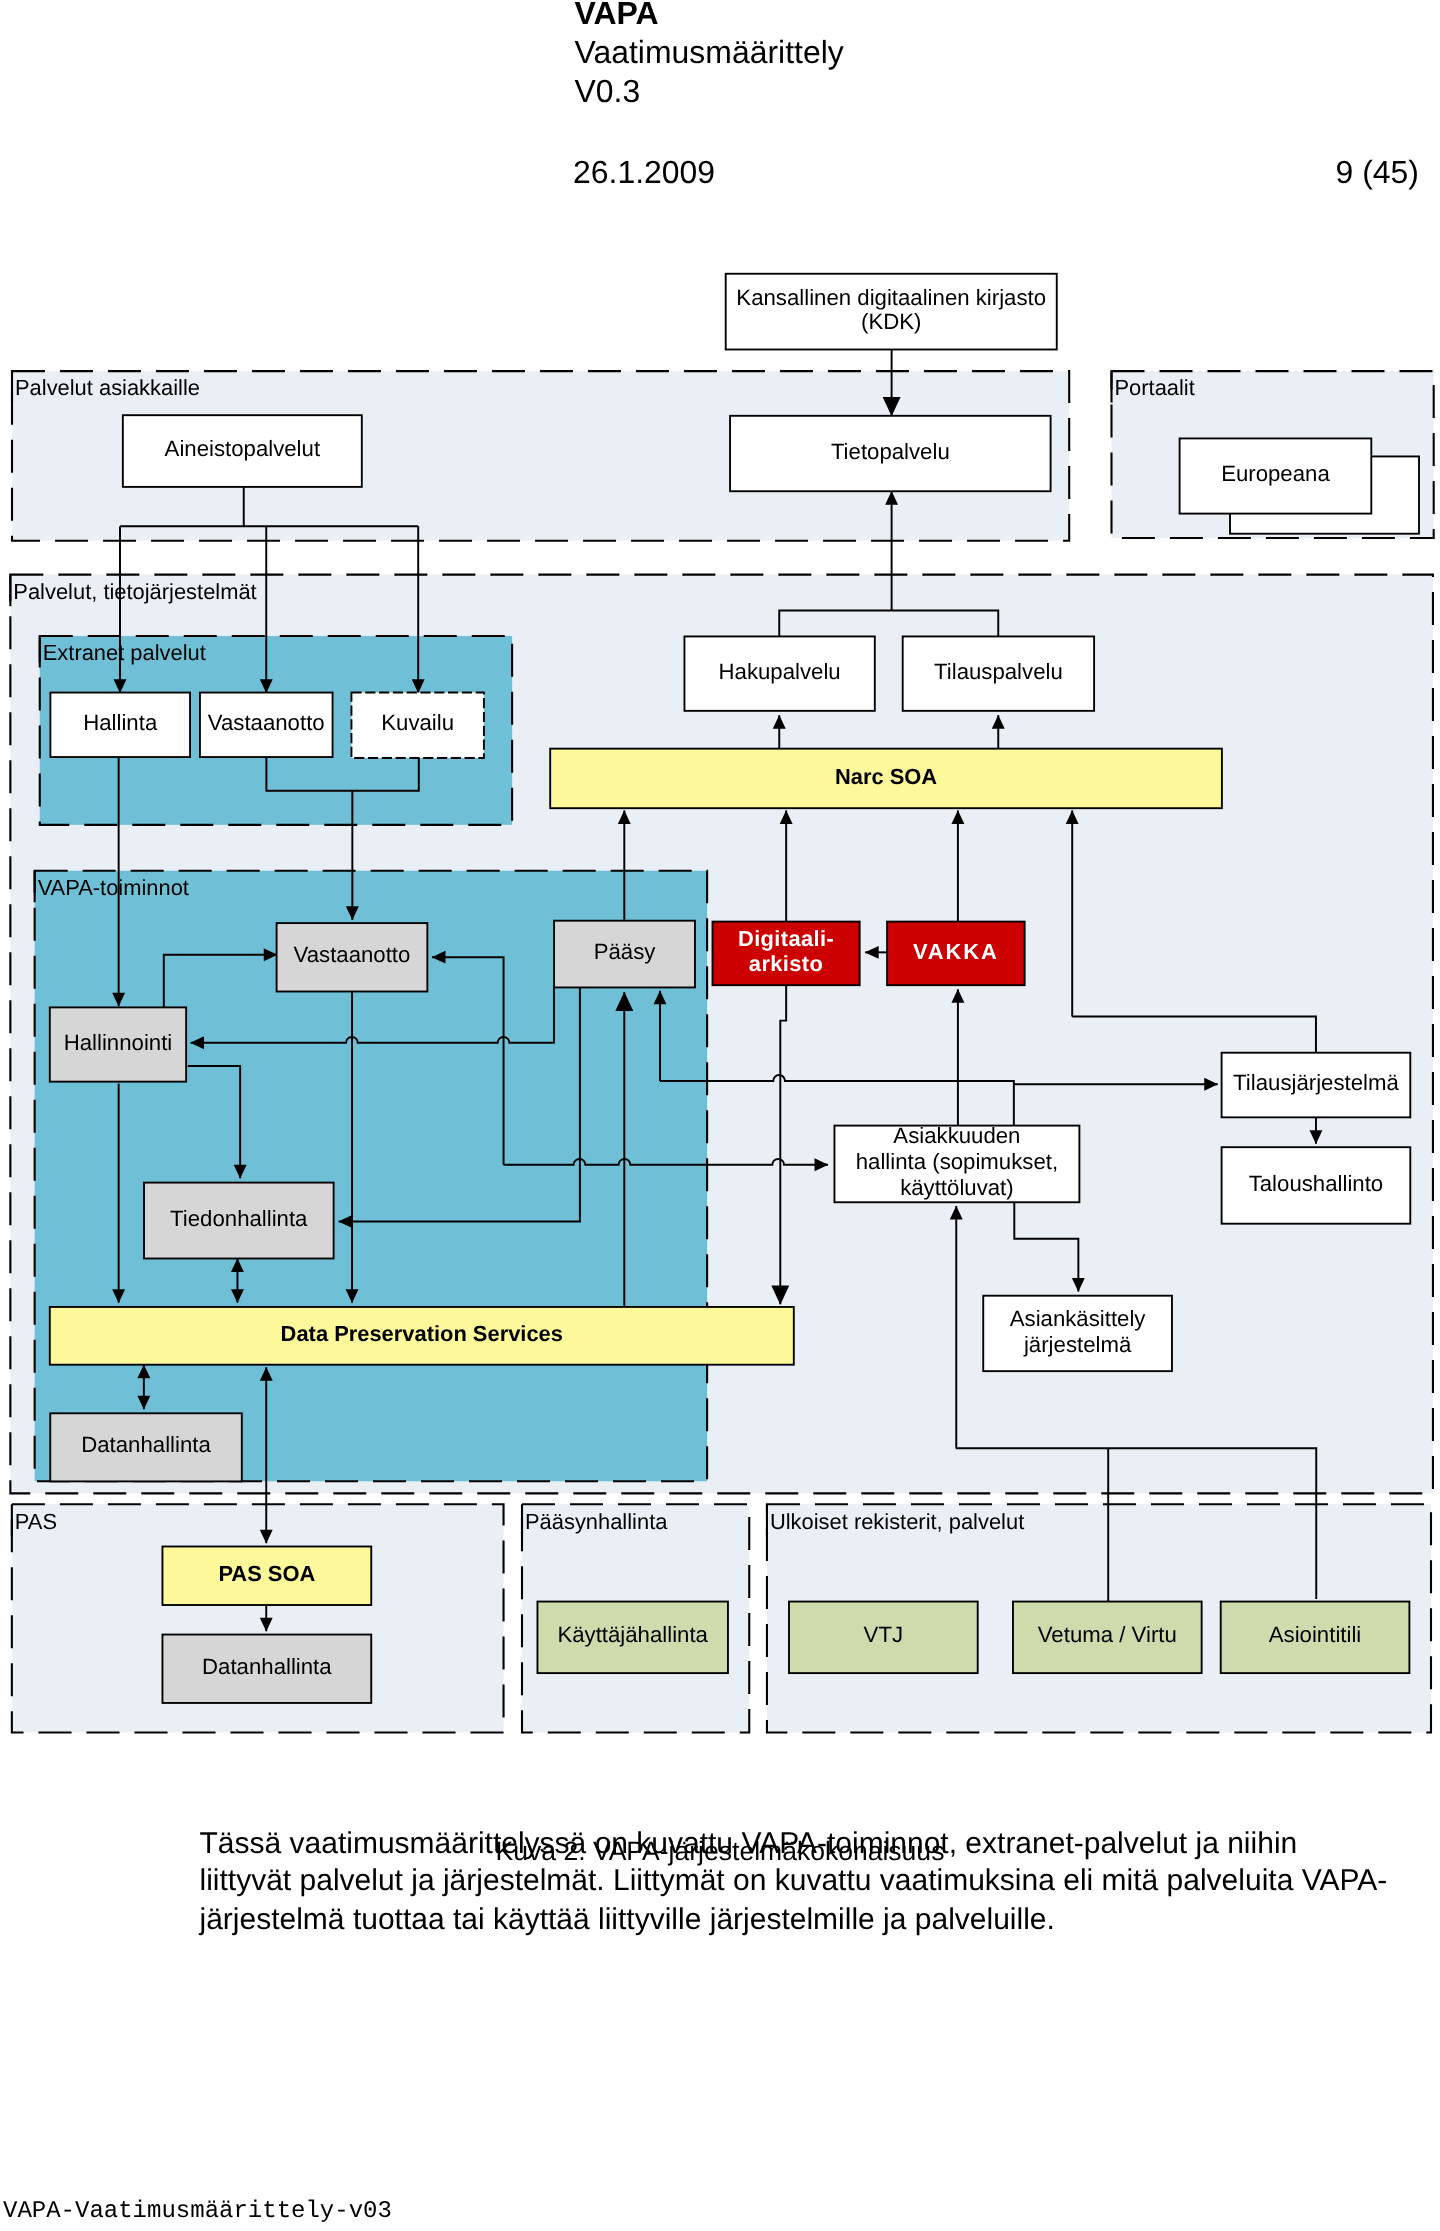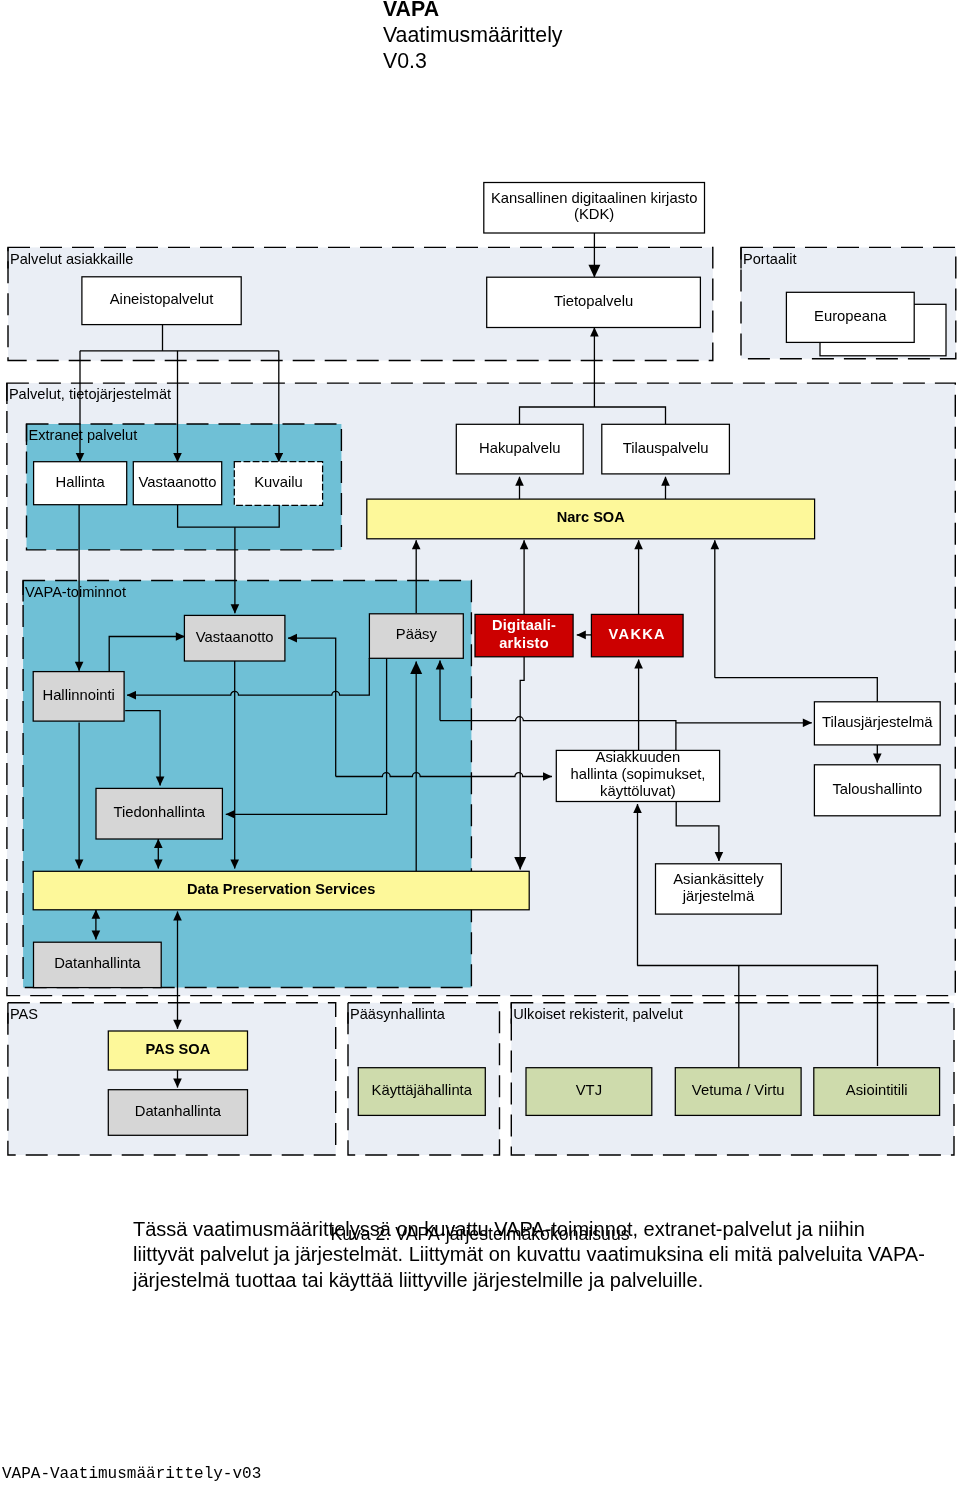--- a/index.html
+++ b/index.html
@@ -29,20 +29,24 @@
 <body>
 
 <div class="page">
 
   <div class="hdr">
     <div class="line b">VAPA</div>
     <div class="line">Vaatimusmäärittely</div>
     <div class="line">V0.3</div>
   </div>
 
+  <div class="datebar">
+    <span>26.1.2009</span>
+    <span class="pg">9 (45)</span>
+  </div>
 
   <div id="figwrap">
 <svg class="diag" width="960" height="1010" viewBox="0 0 960 1010" xmlns="http://www.w3.org/2000/svg">
 <defs>
 <marker id="ah" viewBox="0 0 10 10" refX="9.8" refY="5" markerWidth="7.6" markerHeight="7.2" orient="auto-start-reverse">
             <path d="M0.2,0.4 L10,5 L0.2,9.6 z" fill="#000" stroke="none"></path>
           </marker>
 <marker id="ahw" viewBox="0 0 10 10" refX="9.8" refY="5" markerWidth="10.5" markerHeight="10" orient="auto-start-reverse">
             <path d="M0.2,0.4 L10,5 L0.2,9.6 z" fill="#000" stroke="none"></path>
           </marker>

